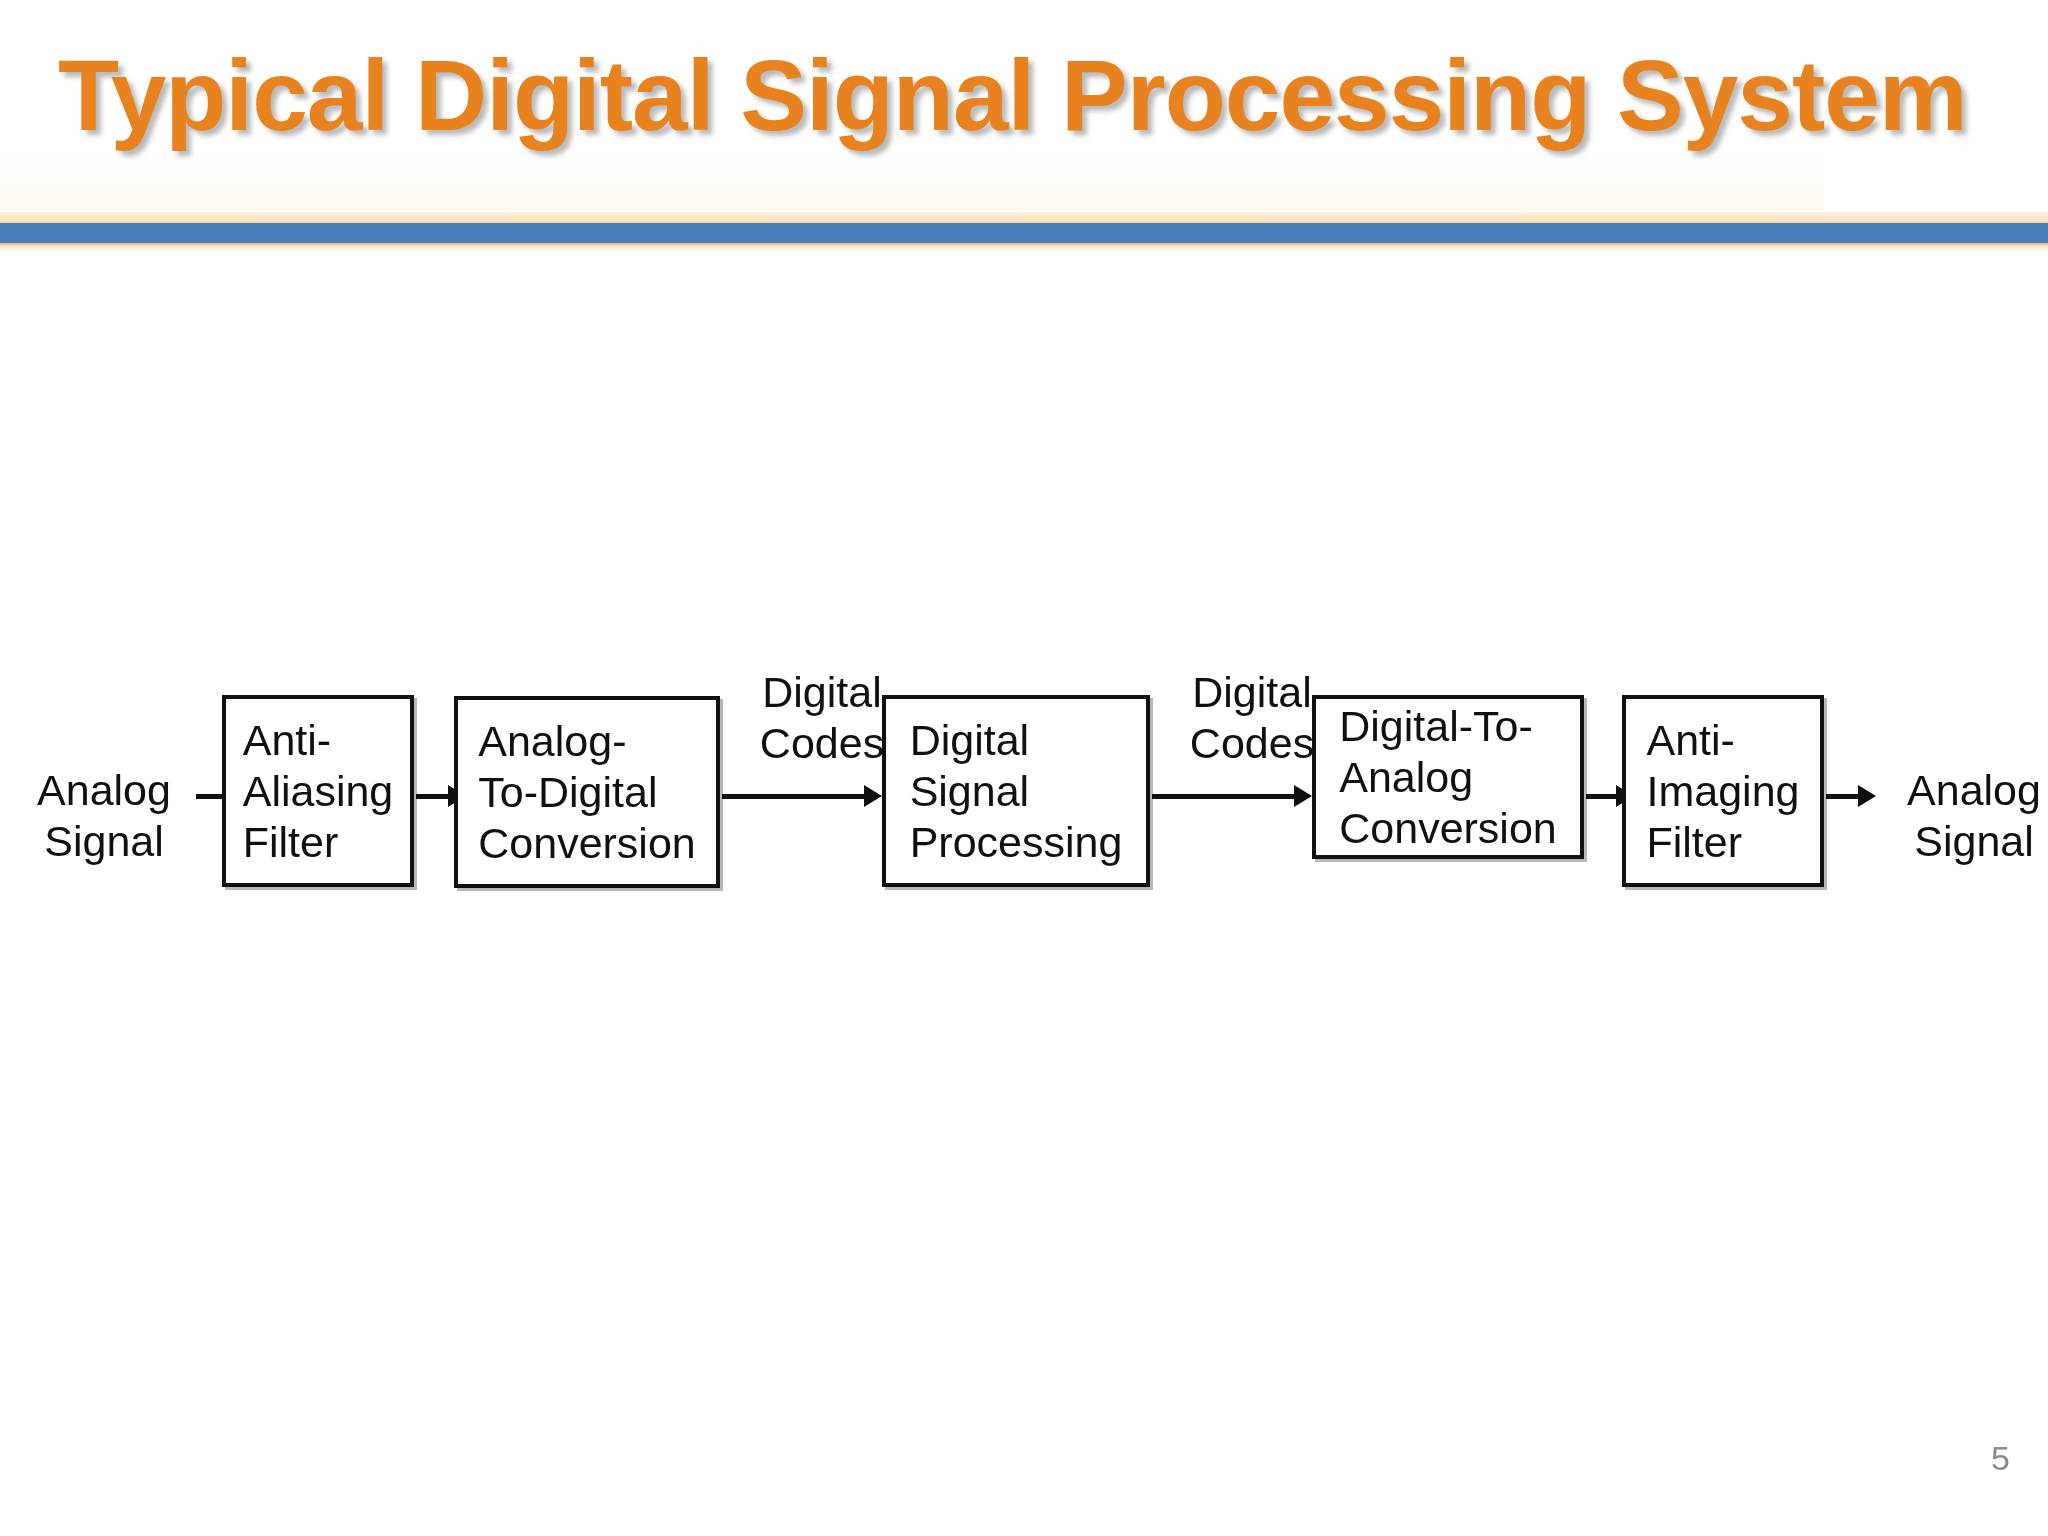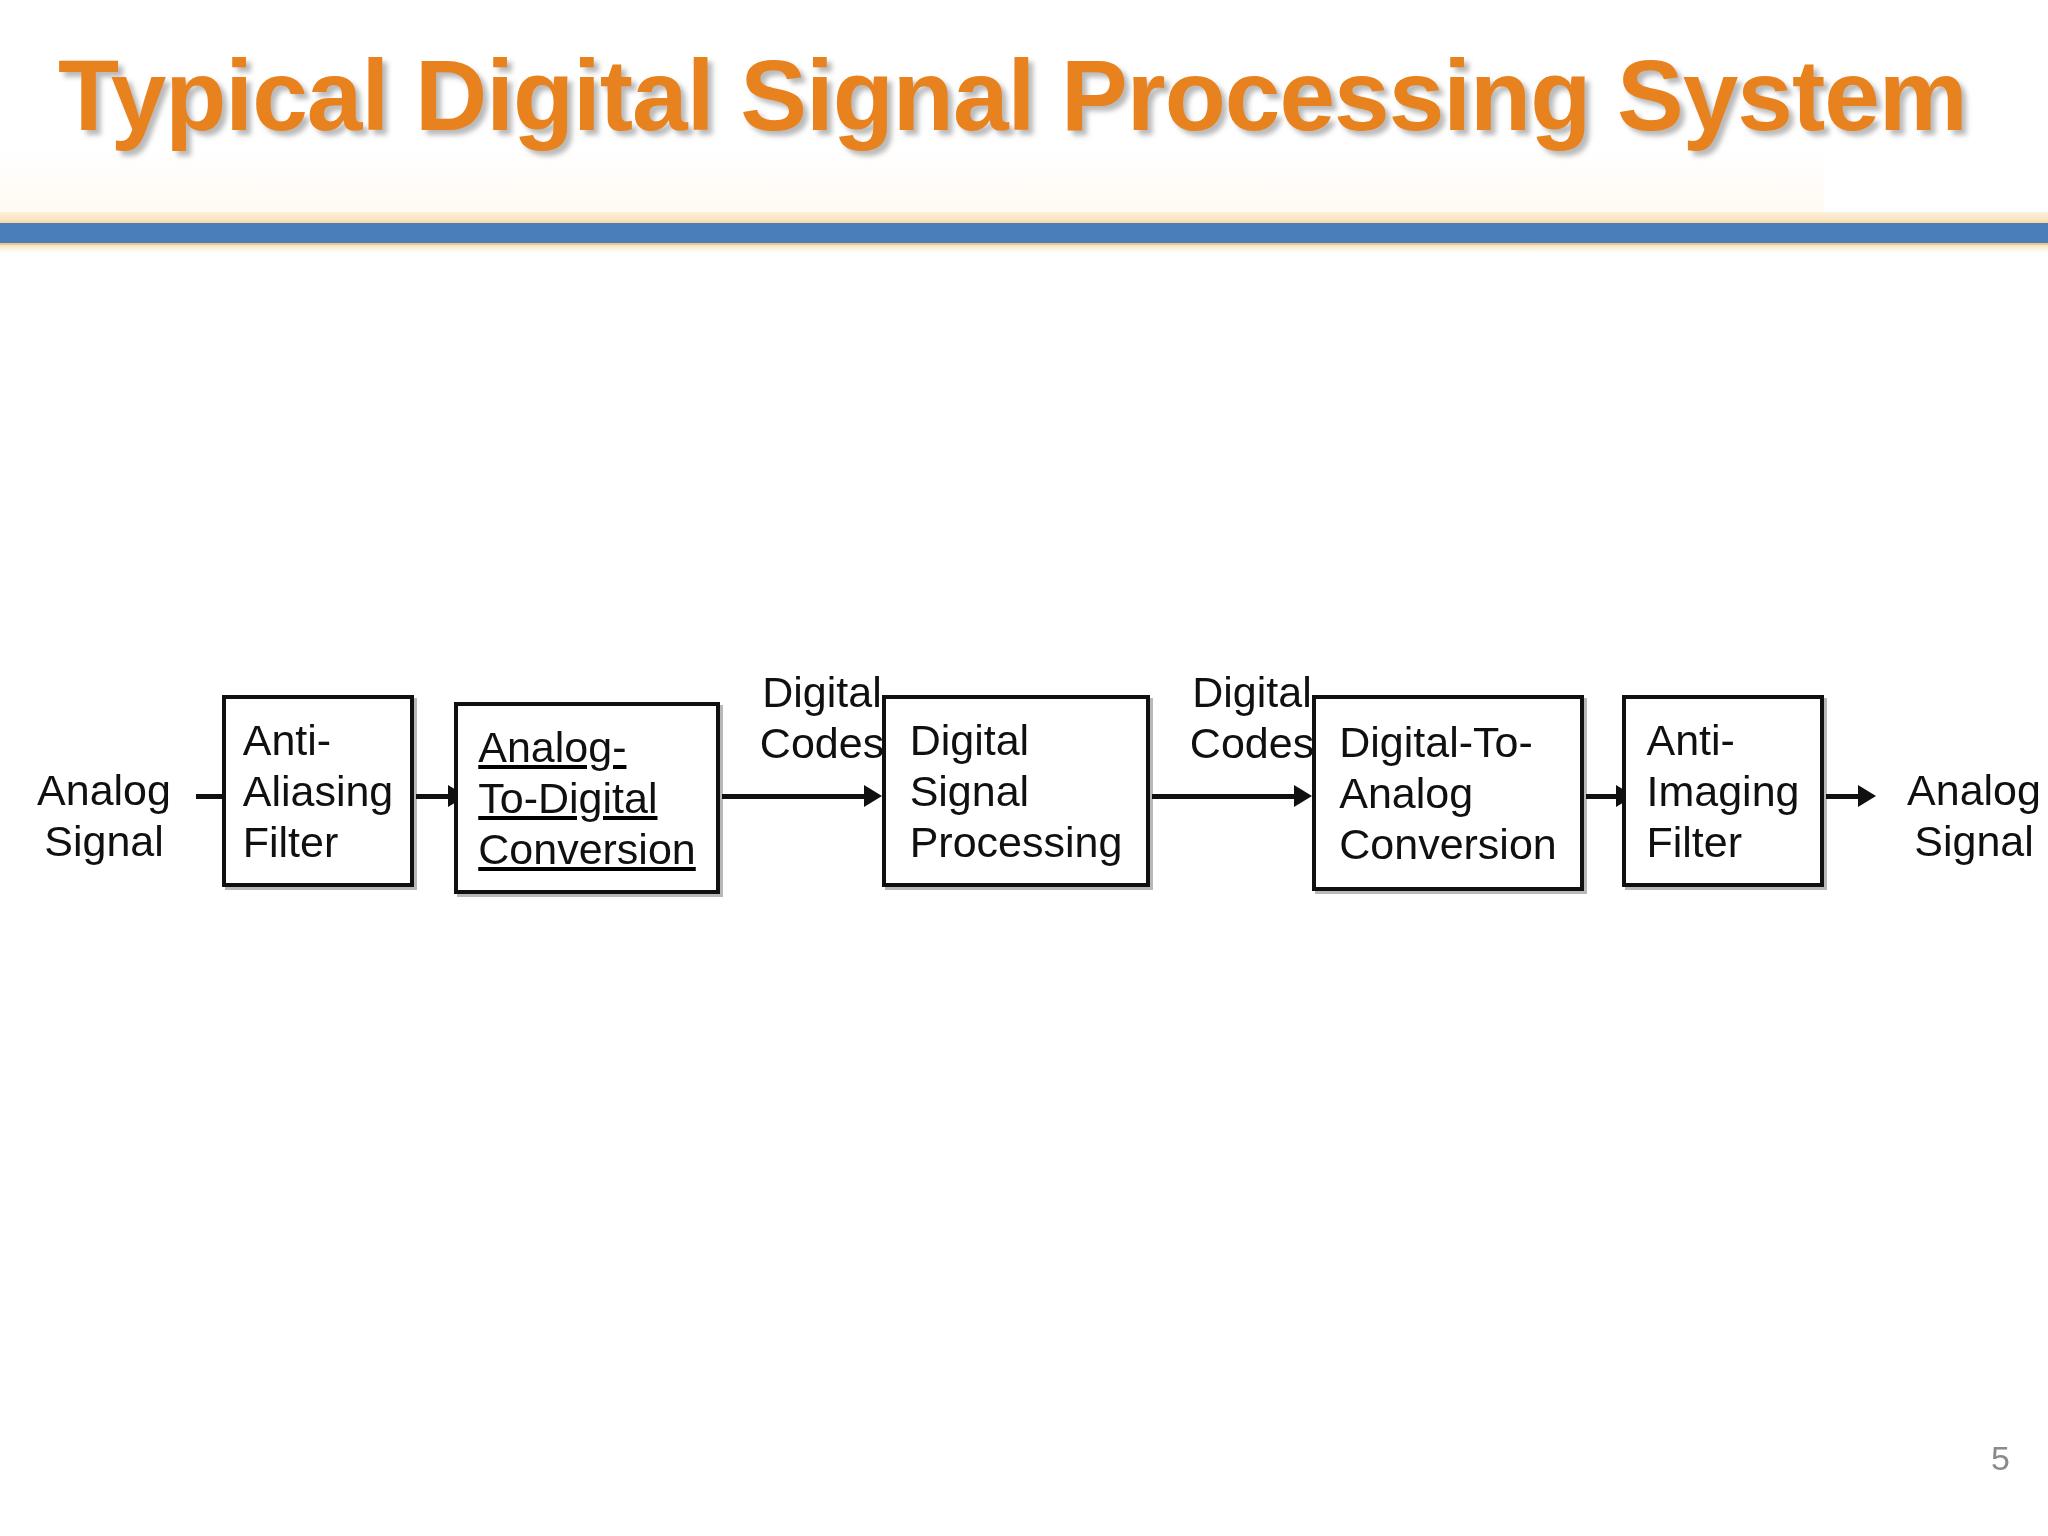--- a/index.html
+++ b/index.html
@@ -194,21 +194,21 @@
       <div class="dgm-box-text">Anti-
 Aliasing
 Filter</div>
     </div>
 
     <div class="arrow" style="left:416px; top:165px; width:52px;">
       <div class="arrow-line" style="width:34px;"></div>
       <div class="arrow-head" style="left:32px;"></div>
     </div>
 
-    <div class="dgm-box" style="left:454px; top:82px; width:266px; height:192px;text-decoration:underline;">
+    <div class="dgm-box" style="left:454px; top:76px; width:266px; height:192px;">
       <div class="dgm-box-text">Analog-
 To-Digital
 Conversion</div>
     </div>
 
     <div class="dgm-label" style="left:722px; top:47px; width:200px;">Digital
 Codes</div>
 
     <div class="arrow" style="left:722px; top:165px; width:162px;">
       <div class="arrow-line" style="width:144px;"></div>
@@ -222,21 +222,21 @@
     </div>
 
     <div class="dgm-label" style="left:1152px; top:47px; width:200px;">Digital
 Codes</div>
 
     <div class="arrow" style="left:1152px; top:165px; width:162px;">
       <div class="arrow-line" style="width:144px;"></div>
       <div class="arrow-head" style="left:142px;"></div>
     </div>
 
-    <div class="dgm-box" style="left:1312px; top:75px; width:272px; height:196px;">
+    <div class="dgm-box" style="left:1312px; top:75px; width:272px; height:164px;">
       <div class="dgm-box-text">Digital-To-
 Analog
 Conversion</div>
     </div>
 
     <div class="arrow" style="left:1586px; top:165px; width:50px;">
       <div class="arrow-line" style="width:32px;"></div>
       <div class="arrow-head" style="left:30px;"></div>
     </div>
 

